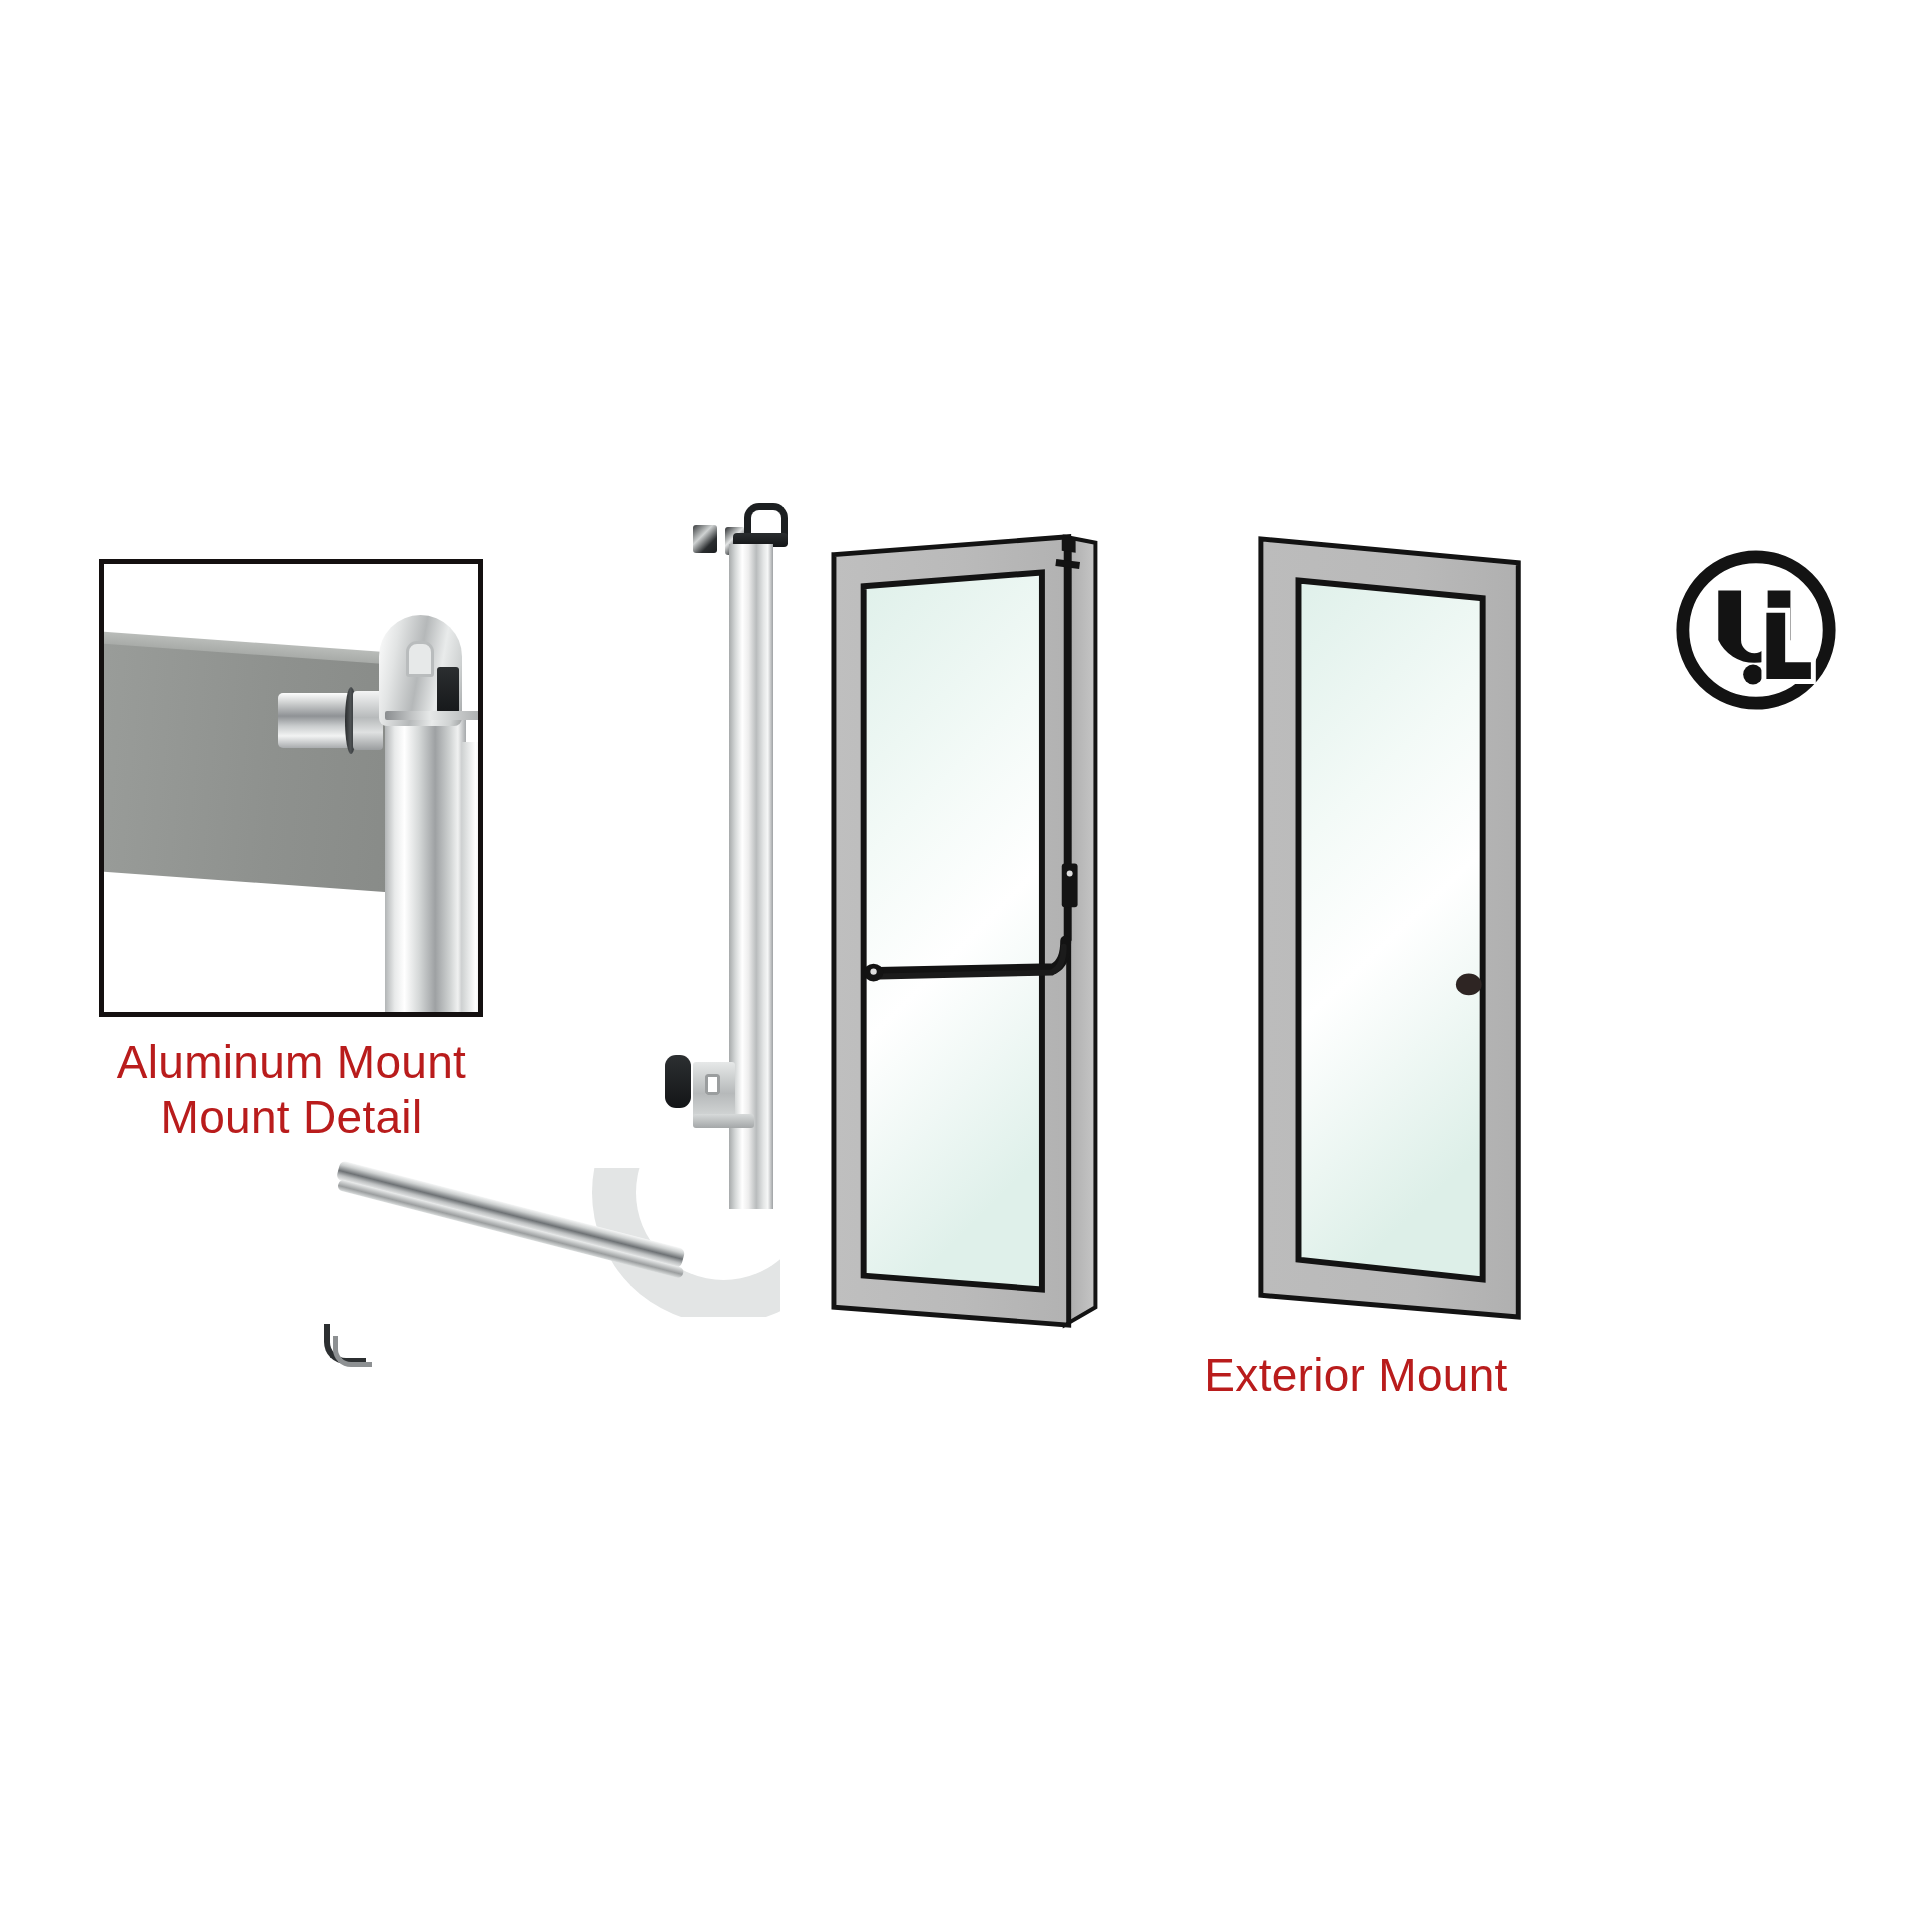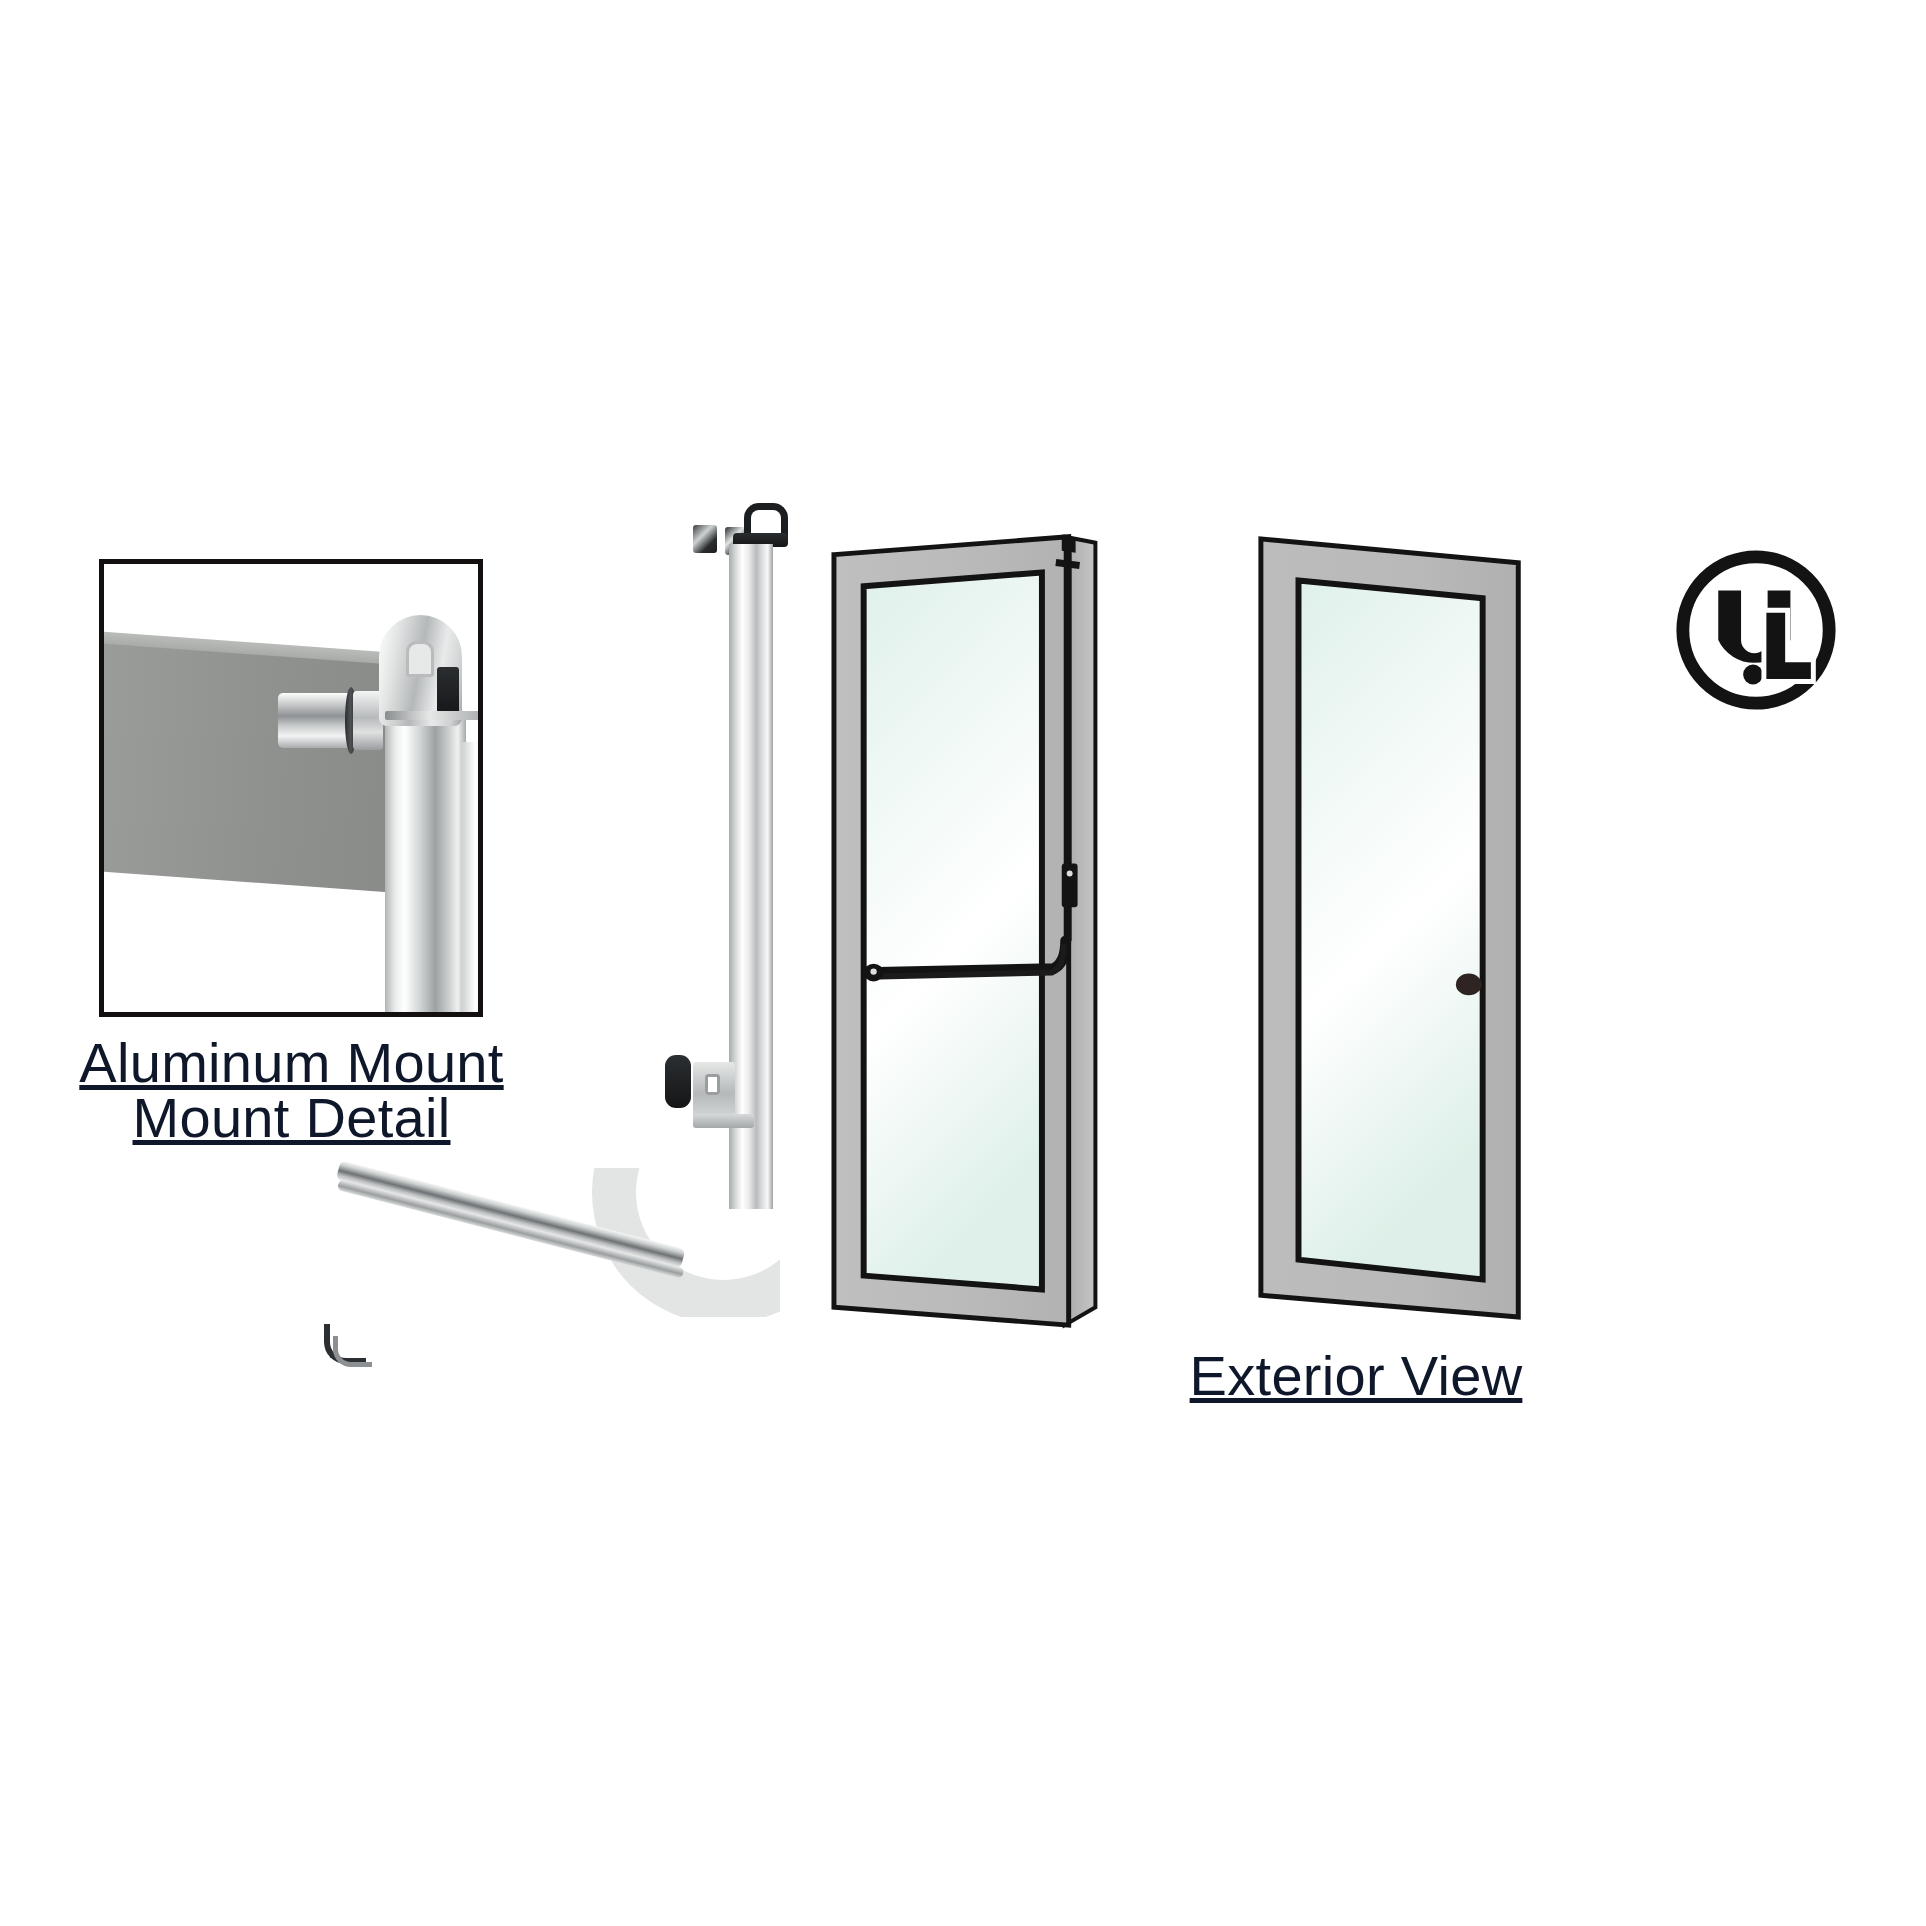--- a/index.html
+++ b/index.html
@@ -1,22 +1,22 @@
 <!DOCTYPE html>
 <html><head>
 <meta charset="utf-8">
 <style>
   html,body{margin:0;padding:0;background:#ffffff;}
   body{width:1927px;height:1927px;font-family:"Liberation Sans",sans-serif;overflow:hidden;}
   #stage{position:relative;width:1927px;height:1927px;background:#fff;}
 
   
   .abs{position:absolute;}
-  .cap{position:absolute;text-align:center;color:#0f172a;font-family:"Liberation Sans",sans-serif;
-       font-size:56px;line-height:55px;letter-spacing:0.3px;white-space:pre-line;text-decoration:underline;}
+  .cap{position:absolute;text-align:center;color:#b91c1c;font-family:"Liberation Sans",sans-serif;
+       font-size:46px;line-height:55px;letter-spacing:0.3px;white-space:pre-line;}
 
   
   #detail-box{left:99px;top:559px;width:384px;height:458px;border:5px solid #141010;
               background:#ffffff;overflow:hidden;box-sizing:border-box;}
   
   #detail-slab{position:absolute;left:-12px;top:79px;width:327px;height:228px;
                background:linear-gradient(95deg,#9a9d9a 0%,#8e918e 55%,#878a87 100%);
                transform:skewY(4.1deg);transform-origin:left top;}
   #detail-slab-top{position:absolute;left:-12px;top:67px;width:327px;height:16px;
                background:linear-gradient(180deg,#b9bcb9,#a2a5a2);transform:skewY(4.1deg);
@@ -204,21 +204,21 @@
         </linearGradient>
       </defs>
 
       <polygon points="12,24 272,48 272,810 12,788" fill="url(#fe)" stroke="#131313" stroke-width="5"></polygon>
 
       <polygon points="50,66 236,84 236,772 50,752" fill="url(#ge)" stroke="#131313" stroke-width="6"></polygon>
 
       <ellipse cx="222" cy="474" rx="13" ry="11" fill="#2e2523"></ellipse>
     </svg>
   </div>
-  <div class="cap" id="exterior-caption">Exterior View</div>
+  <div class="cap" id="exterior-caption">Exterior Mount</div>
 
   <div class="abs" id="ul-mark">
     <svg width="174" height="174" viewBox="0 0 176 176">
       <circle cx="88" cy="88" r="74" fill="none" stroke="#131313" stroke-width="13"></circle>
 
       <path d="M50,46 L74,46 L74,98 a14,14 0 0 0 28,0 L102,46 L126,46 L126,98
                a42,42 0 0 1 -76,0 Z" fill="#131313" transform="translate(-2,4) scale(0.96) translate(4,0)"></path>
 
       <circle cx="85" cy="133" r="10" fill="#131313"></circle>
 

